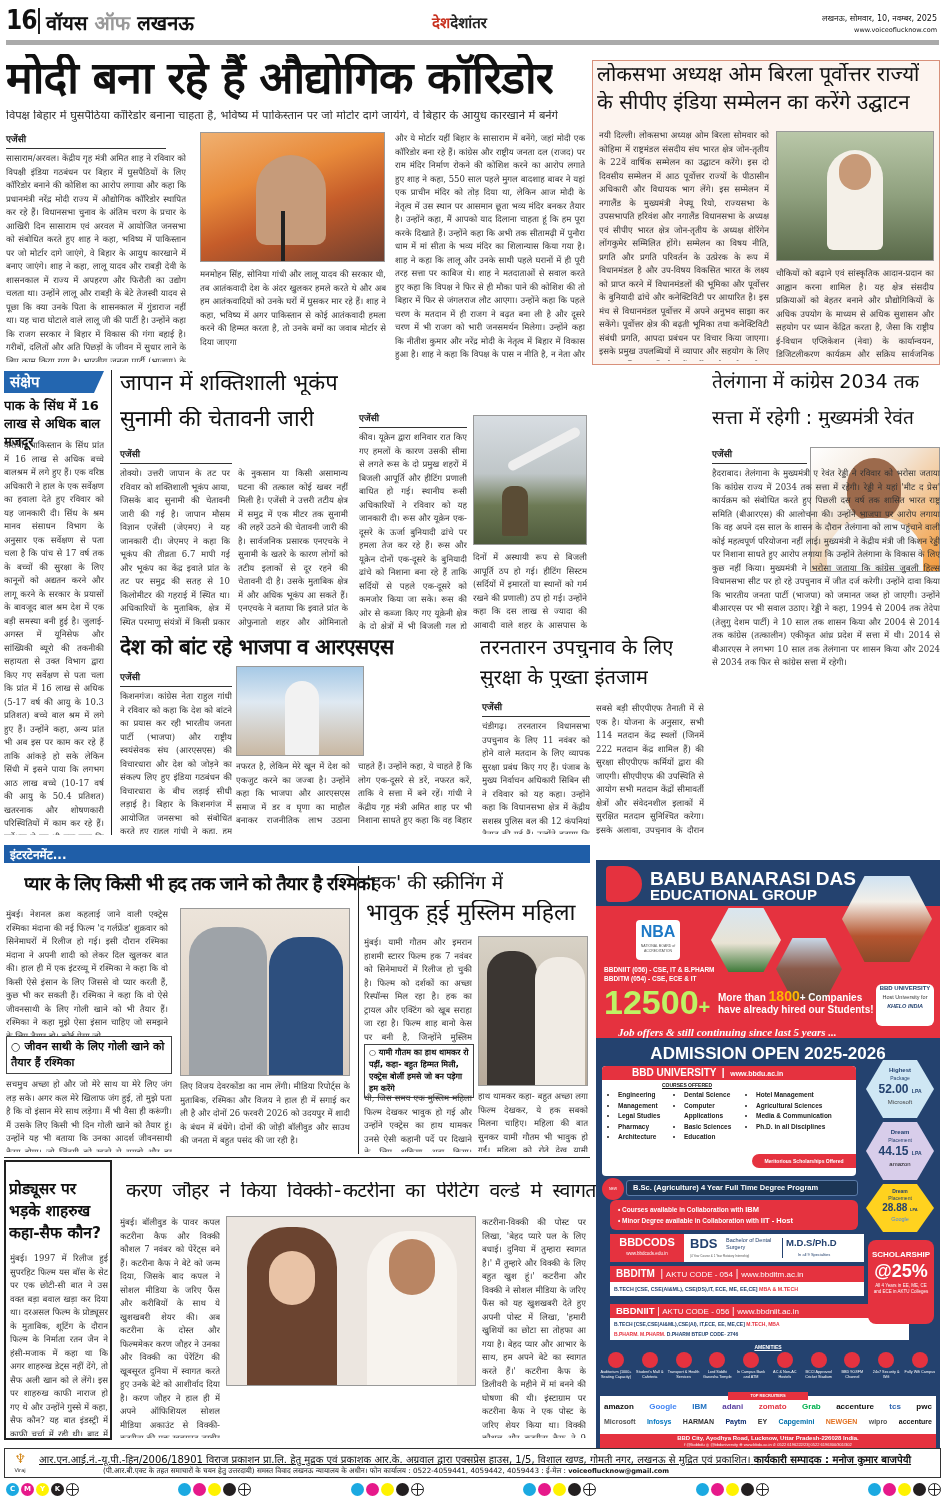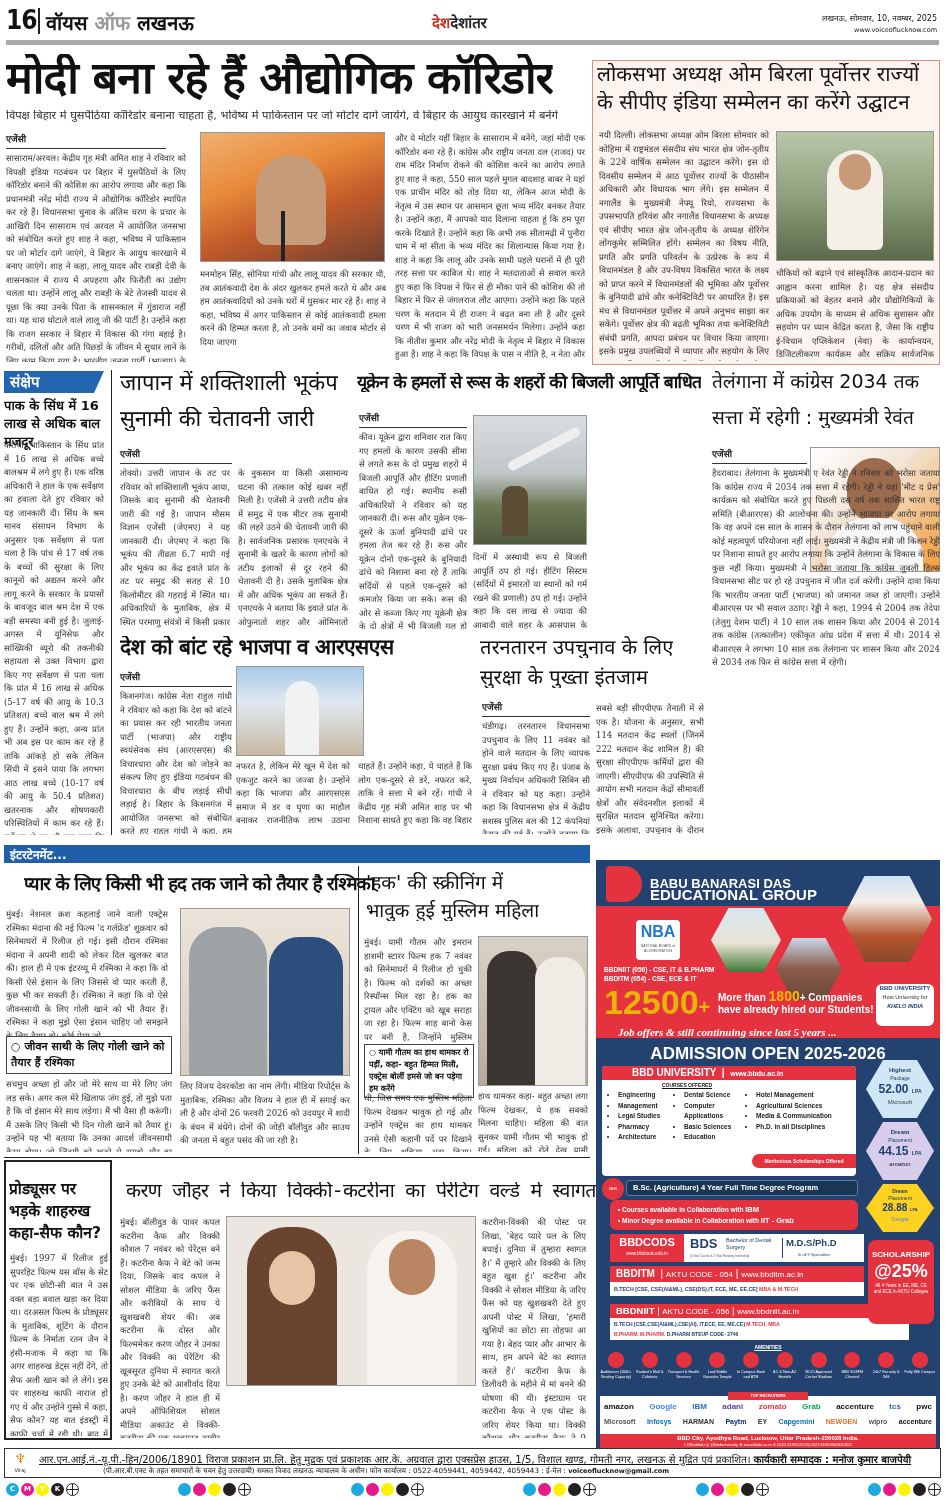--- a/index.html
+++ b/index.html
@@ -63,21 +63,20 @@
 <div class="rule" style="left:111px;top:370px;width:1px;height:465px;"></div>
 
 <div class="abs" style="left:116px;top:367px;width:235px;height:265px;">
   <div class="abs head" style="left:4px;top:4px;font-size:22px;">जापान में शक्तिशाली भूकंप</div>
   <div class="abs head" style="left:4px;top:40px;font-size:22px;text-align:center;">सुनामी की चेतावनी जारी</div>
   <div class="abs agency" style="left:4px;top:80px;width:112px;">एजेंसी</div>
   <div class="abs txt" style="left:4px;top:100px;width:228px;height:162px;column-count:2;column-gap:8px;">तोक्यो। उत्तरी जापान के तट पर रविवार को शक्तिशाली भूकंप आया, जिसके बाद सुनामी की चेतावनी जारी की गई है। जापान मौसम विज्ञान एजेंसी (जेएमए) ने यह जानकारी दी। जेएमए ने कहा कि भूकंप की तीव्रता 6.7 मापी गई और भूकंप का केंद्र इवाते प्रांत के तट पर समुद्र की सतह से 10 किलोमीटर की गहराई में स्थित था। अधिकारियों के मुताबिक, क्षेत्र में स्थित परमाणु संयंत्रों में किसी प्रकार के नुकसान या किसी असामान्य घटना की तत्काल कोई खबर नहीं मिली है। एजेंसी ने उत्तरी तटीय क्षेत्र में समुद्र में एक मीटर तक सुनामी की लहरें उठने की चेतावनी जारी की है। सार्वजनिक प्रसारक एनएचके ने सुनामी के खतरे के कारण लोगों को तटीय इलाकों से दूर रहने की चेतावनी दी है। उसके मुताबिक क्षेत्र में और अधिक भूकंप आ सकते हैं। एनएचके ने बताया कि इवाते प्रांत के ओफुनातो शहर और ओमिनातो बंदरगाह पर लगभग 10 सेंटीमीटर की सुनामी की सूचना है।</div>
 </div>
 
 <div class="abs" style="left:355px;top:367px;width:352px;height:265px;">
-  <div class="abs head" style="left:2px;top:6px;font-size:17.5px;font-weight:bold;letter-spacing:-0.8px;">यूक्रेन के हमलों से रूस के शहरों की बिजली आपूर्ति बाधित</div>
   <div class="abs agency" style="left:4px;top:44px;width:108px;">एजेंसी</div>
   <div class="abs txt" style="left:4px;top:64px;width:108px;height:198px;">कीव। यूक्रेन द्वारा शनिवार रात किए गए हमलों के कारण उसकी सीमा से लगते रूस के दो प्रमुख शहरों में बिजली आपूर्ति और हीटिंग प्रणाली बाधित हो गई। स्थानीय रूसी अधिकारियों ने रविवार को यह जानकारी दी। रूस और यूक्रेन एक-दूसरे के ऊर्जा बुनियादी ढांचे पर हमला तेज कर रहे हैं। रूस और यूक्रेन दोनों एक-दूसरे के बुनियादी ढांचे को निशाना बना रहे हैं ताकि सर्दियों से पहले एक-दूसरे को कमजोर किया जा सके। रूस की ओर से कब्जा किए गए यूक्रेनी क्षेत्र के दो क्षेत्रों में भी बिजली गुल हो गई है। अमेरिका के नेतृत्व वाले कूटनीतिक प्रयासों के बीच ये हमले हो रहे हैं।</div>
   <div class="photo" style="left:118px;top:48px;width:114px;height:130px;background:linear-gradient(180deg,#d8dde2 0%,#bfc6c8 45%,#6d7a55 70%,#4e5a3c 100%);">
     <div style="position:absolute;left:30px;top:28px;width:80px;height:10px;background:#eeeeee;transform:rotate(-28deg);border-radius:5px;"></div>
     <div style="position:absolute;left:28px;top:70px;width:26px;height:50px;background:#5a4c35;border-radius:10px 10px 2px 2px;"></div>
   </div>
   <div class="abs txt" style="left:118px;top:184px;width:114px;height:78px;">दिनों में अस्थायी रूप से बिजली आपूर्ति ठप हो गई। हीटिंग सिस्टम (सर्दियों में इमारतों या स्थानों को गर्म रखने की प्रणाली) ठप हो गई। उन्होंने कहा कि दस लाख से ज्यादा की आबादी वाले शहर के आसपास के कई ठिकानों पर भी निशाना बनाया गया लेकिन उनके मलबे से आग लगी जिसे बुझा दिया गया। रूस और यूक्रेन के टेलीग्राम चैनलों ने दावा किया कि हमले का लक्ष्य एक स्थानीय ताप विद्युत संयंत्र था। स्थानीय गवर्नर व्याचेस्लाव ग्लैडकोव ने बताया कि शनिवार देर रात हुए एक मिसाइल हमले से बेलगोरोड शहर की बिजली आपूर्ति और हीटिंग सिस्टम को भी गंभीर नुकसान पहुंचा है। उन्होंने बताया कि लगभग 20,000 घर प्रभावित हुए हैं। रूस के रक्षा मंत्रालय ने रविवार को बताया कि उसके सैनिकों ने यूक्रेन के पूर्वी क्षेत्रों में 44 ड्रोन को नष्ट किया।</div>
 </div>
 
 <div class="abs" style="left:710px;top:367px;width:235px;height:468px;">
@@ -123,21 +122,21 @@
   <div class="photo" style="left:176px;top:42px;width:170px;height:168px;background:linear-gradient(180deg,#ece4da 0%,#d8ccc0 100%);">
     <div style="position:absolute;left:8px;top:18px;width:78px;height:150px;border-radius:30px 30px 0 0;background:#9ea3a8;"></div>
     <div style="position:absolute;left:88px;top:28px;width:74px;height:140px;border-radius:30px 30px 0 0;background:#2d4f7e;"></div>
   </div>
   <div class="abs txt" style="left:176px;top:214px;width:170px;height:72px;">लिए विजय देवरकोंडा का नाम लेंगी। मीडिया रिपोर्ट्स के मुताबिक, रश्मिका और विजय ने हाल ही में सगाई कर ली है और दोनों 26 फरवरी 2026 को उदयपुर में शादी के बंधन में बंधेंगे। दोनों की जोड़ी बॉलीवुड और साउथ की जनता में बहुत पसंद की जा रही है।</div>
 </div>
 <div class="rule" style="left:358px;top:866px;width:1px;height:288px;"></div>
 
 <div class="abs" style="left:362px;top:866px;width:228px;height:288px;">
   <div class="abs head" style="left:4px;top:6px;font-size:19px;">'हक' की स्क्रीनिंग में</div>
-  <div class="abs head" style="left:4px;top:34px;font-size:19px;text-align:right;">भावुक हुई मुस्लिम महिला</div>
+  <div class="abs head" style="left:4px;top:34px;font-size:23px;text-align:right;">भावुक हुई मुस्लिम महिला</div>
   <div class="abs txt" style="left:2px;top:70px;width:108px;height:108px;">मुंबई। यामी गौतम और इमरान हाशमी स्टारर फिल्म हक 7 नवंबर को सिनेमाघरों में रिलीज हो चुकी है। फिल्म को दर्शकों का अच्छा रिस्पॉन्स मिल रहा है। हक का ट्रायल और एक्टिंग को खूब सराहा जा रहा है। फिल्म शाह बानो केस पर बनी है, जिन्होंने मुस्लिम महिलाओं के हक की लड़ाई लड़ी थी। हाल ही में मुंबई में फिल्म की स्क्रीनिंग रखी गई।</div>
   <div class="abs caption" style="left:2px;top:178px;width:110px;font-size:8px;line-height:12px;">
     <span>○ </span><span>यामी गौतम का हाथ थामकर रो पड़ीं, कहा- बहुत हिम्मत मिली, एक्ट्रेस बोलीं हमसे जो बन पड़ेगा हम करेंगे</span>
   </div>
   <div class="photo" style="left:116px;top:70px;width:110px;height:150px;background:linear-gradient(180deg,#d8d2c6 0%,#b7aa9a 100%);">
     <div style="position:absolute;left:8px;top:14px;width:50px;height:136px;border-radius:22px 22px 0 0;background:#3b3632;"></div>
     <div style="position:absolute;left:56px;top:20px;width:50px;height:130px;border-radius:22px 22px 0 0;background:#f0ebe4;"></div>
   </div>
   <div class="abs txt" style="left:2px;top:226px;width:108px;height:60px;">थी, जिस समय एक मुस्लिम महिला फिल्म देखकर भावुक हो गई और उन्होंने एक्ट्रेस का हाथ थामकर उनसे ऐसी कहानी पर्दे पर दिखाने के लिए शुक्रिया अदा किया। स्क्रीनिंग के बाद महिला फिल्म कीस्टारकास्ट के पास पहुंची। इस दौरान उन्होंने यामी का</div>
   <div class="abs txt" style="left:116px;top:224px;width:110px;height:62px;">हाथ थामकर कहा- बहुत अच्छा लगा फिल्म देखकर, ये हक सबको मिलना चाहिए। महिला की बात सुनकर यामी गौतम भी भावुक हो गईं। महिला को रोते देख यामी गौतम ने उन्हें हिम्मत बंधाई और कहा- आप हिम्मत रखिए, हमसे जो बन पड़ेगा हम करेंगे।</div>
@@ -158,34 +157,34 @@
     <div style="position:absolute;left:42px;top:34px;width:46px;height:54px;border-radius:23px;background:#e9c3a6;"></div>
     <div style="position:absolute;left:140px;top:14px;width:90px;height:156px;border-radius:40px 40px 0 0;background:#f7f3ee;"></div>
     <div style="position:absolute;left:162px;top:22px;width:46px;height:56px;border-radius:23px;background:#b98563;"></div>
   </div>
   <div class="abs txt" style="left:366px;top:56px;width:104px;height:222px;">कटरीना-विक्की की पोस्ट पर लिखा, 'बेहद प्यारे पल के लिए बधाई। दुनिया में तुम्हारा स्वागत है।' मैं तुम्हारे और विक्की के लिए बहुत खुश हूं।' कटरीना और विक्की ने सोशल मीडिया के जरिए फैंस को यह खुशखबरी देते हुए अपनी पोस्ट में लिखा, 'हमारी खुशियों का छोटा सा तोहफा आ गया है। बेहद प्यार और आभार के साथ, हम अपने बेटे का स्वागत करते हैं।' कटरीना कैफ के डिलीवरी के महीने में मां बनने की घोषणा की थी। इंस्टाग्राम पर कटरीना कैफ ने एक पोस्ट के जरिए शेयर किया था। विक्की कौशल और कटरीना कैफ ने 9 दिसंबर 2021 में राजस्थान के सवाई माधोपुर में शादी की थी। कटरीना और विक्की की शादी 9 दिसंबर 2021 में हुई थी। जिसमें केवल करीबी लोग शामिल हुए थे।</div>
 </div>
 
 <div class="abs" style="left:596px;top:860px;width:344px;height:588px;background:#24426f;overflow:hidden;font-family:'Liberation Sans',sans-serif;">
 
   <div class="abs" style="left:10px;top:6px;width:36px;height:36px;background:#e5323f;border-radius:4px 18px 18px 4px;"></div>
-  <div class="abs" style="left:54px;top:8px;color:#fff;font-weight:bold;font-size:13px;margin-top:8px;">BABU BANARASI DAS</div>
+  <div class="abs" style="left:54px;top:8px;color:#fff;font-weight:bold;font-size:19px;">BABU BANARASI DAS</div>
   <div class="abs" style="left:54px;top:26px;color:#fff;font-weight:bold;font-size:15px;">EDUCATIONAL GROUP</div>
 
   <div class="abs" style="left:0;top:46px;width:344px;height:132px;background:#e5323f;"></div>
   <div class="abs" style="left:40px;top:60px;width:44px;height:40px;background:#fff;border-radius:4px;text-align:center;">
     <div style="color:#1e79c6;font-weight:bold;font-size:16px;line-height:24px;">NBA</div>
     <div style="color:#555;font-size:3.5px;line-height:5px;">NATIONAL BOARD of ACCREDITATION</div>
   </div>
   <div class="abs" style="left:8px;top:106px;color:#fff;font-size:6.5px;font-weight:bold;">BBDNIIT (056) - CSE, IT &amp; B.PHARM</div>
   <div class="abs" style="left:8px;top:115px;color:#fff;font-size:6.5px;font-weight:bold;">BBDITM (054) - CSE, ECE &amp; IT</div>
   <div class="abs" style="left:115px;top:48px;width:70px;height:64px;background:linear-gradient(180deg,#d8e6f0 0%,#e9e3d4 55%,#3f7a3a 100%);clip-path:polygon(25% 0,75% 0,100% 50%,75% 100%,25% 100%,0 50%);"></div>
   <div class="abs" style="left:180px;top:78px;width:66px;height:62px;background:linear-gradient(180deg,#c8d8e8 0%,#8a5a4a 50%,#6a4a3a 100%);clip-path:polygon(25% 0,75% 0,100% 50%,75% 100%,25% 100%,0 50%);"></div>
   <div class="abs" style="left:246px;top:16px;width:90px;height:86px;background:linear-gradient(180deg,#cfe2f2 0%,#f3efe8 30%,#b5552f 70%,#8a4a2a 100%);clip-path:polygon(25% 0,75% 0,100% 50%,75% 100%,25% 100%,0 50%);"></div>
-  <div class="abs" style="left:8px;top:124px;color:#eab308;font-weight:bold;font-size:34px;line-height:36px;">
+  <div class="abs" style="left:8px;top:124px;color:#bef264;font-weight:bold;font-size:34px;line-height:36px;">
     <span>12500</span><span style="font-size:20px;">+</span>
   </div>
   <div class="abs" style="left:122px;top:130px;color:#fff;font-weight:bold;font-size:10px;line-height:12px;white-space:nowrap;">
     <span>More than</span>
     <span style="color:#ffb700;font-size:14px;">1800</span><span>+ Companies</span><br>
     <span>have already hired our Students!</span>
   </div>
   <div class="abs" style="left:280px;top:124px;width:58px;height:42px;background:#fff;border-radius:6px;text-align:center;font-size:5.5px;line-height:9px;">
     <div style="font-weight:bold;color:#24426f;font-size:6px;">BBD UNIVERSITY</div>
     <div style="color:#333;">Host University for</div>
@@ -237,21 +236,21 @@
     <div style="font-weight:bold;">Dream</div>
     <div>Placement</div>
     <div style="font-size:10px;line-height:12px;font-weight:bold;"><span>28.88</span> <span style="font-size:4px;">LPA</span></div>
     <div style="font-size:5.5px;color:#4285f4;">Google</div>
   </div>
 
   <div class="abs" style="left:6px;top:318px;width:22px;height:22px;background:#e5323f;color:#fff;font-size:3.5px;text-align:center;line-height:22px;border-radius:50%;overflow:hidden;">NEW COURSE</div>
   <div class="abs" style="left:30px;top:320px;width:232px;height:16px;background:#1c3656;border:1px solid #5a7ba8;color:#fff;font-size:7.5px;font-weight:bold;line-height:14px;padding-left:6px;white-space:nowrap;border-radius:3px;">B.Sc. (Agriculture) 4 Year Full Time Degree Program</div>
   <div class="abs" style="left:14px;top:340px;width:248px;height:30px;background:#e5323f;border-radius:6px;color:#fff;font-size:6.5px;font-weight:bold;line-height:11px;padding:4px 8px;">
     <div>• <span>Courses available in Collaboration with</span> <span style="font-size:7.5px;">IBM</span></div>
-    <div>• <span>Minor Degree available in Collaboration with</span> <span style="font-size:7.5px;">IIT - Grab</span></div>
+    <div>• <span>Minor Degree available in Collaboration with</span> <span style="font-size:7.5px;">IIT - Host</span></div>
   </div>
 
   <div class="abs" style="left:14px;top:374px;width:254px;height:28px;background:#fff;">
     <div style="position:absolute;left:0;top:0;width:74px;height:28px;background:#e5323f;color:#fff;text-align:center;">
       <div style="font-weight:bold;font-size:11px;line-height:16px;">BBDCODS</div>
       <div style="font-size:4.5px;line-height:8px;">www.bbdcods.edu.in</div>
     </div>
     <div style="position:absolute;left:80px;top:2px;font-weight:bold;font-size:13px;color:#24426f;">BDS</div>
     <div style="position:absolute;left:116px;top:3px;width:50px;font-size:5.5px;line-height:7px;color:#24426f;">Bachelor of Dental Surgery</div>
     <div style="position:absolute;left:80px;top:20px;font-size:3px;color:#555;white-space:nowrap;">(4 Year Course &amp; 1 Year Rotatory Internship)</div>

